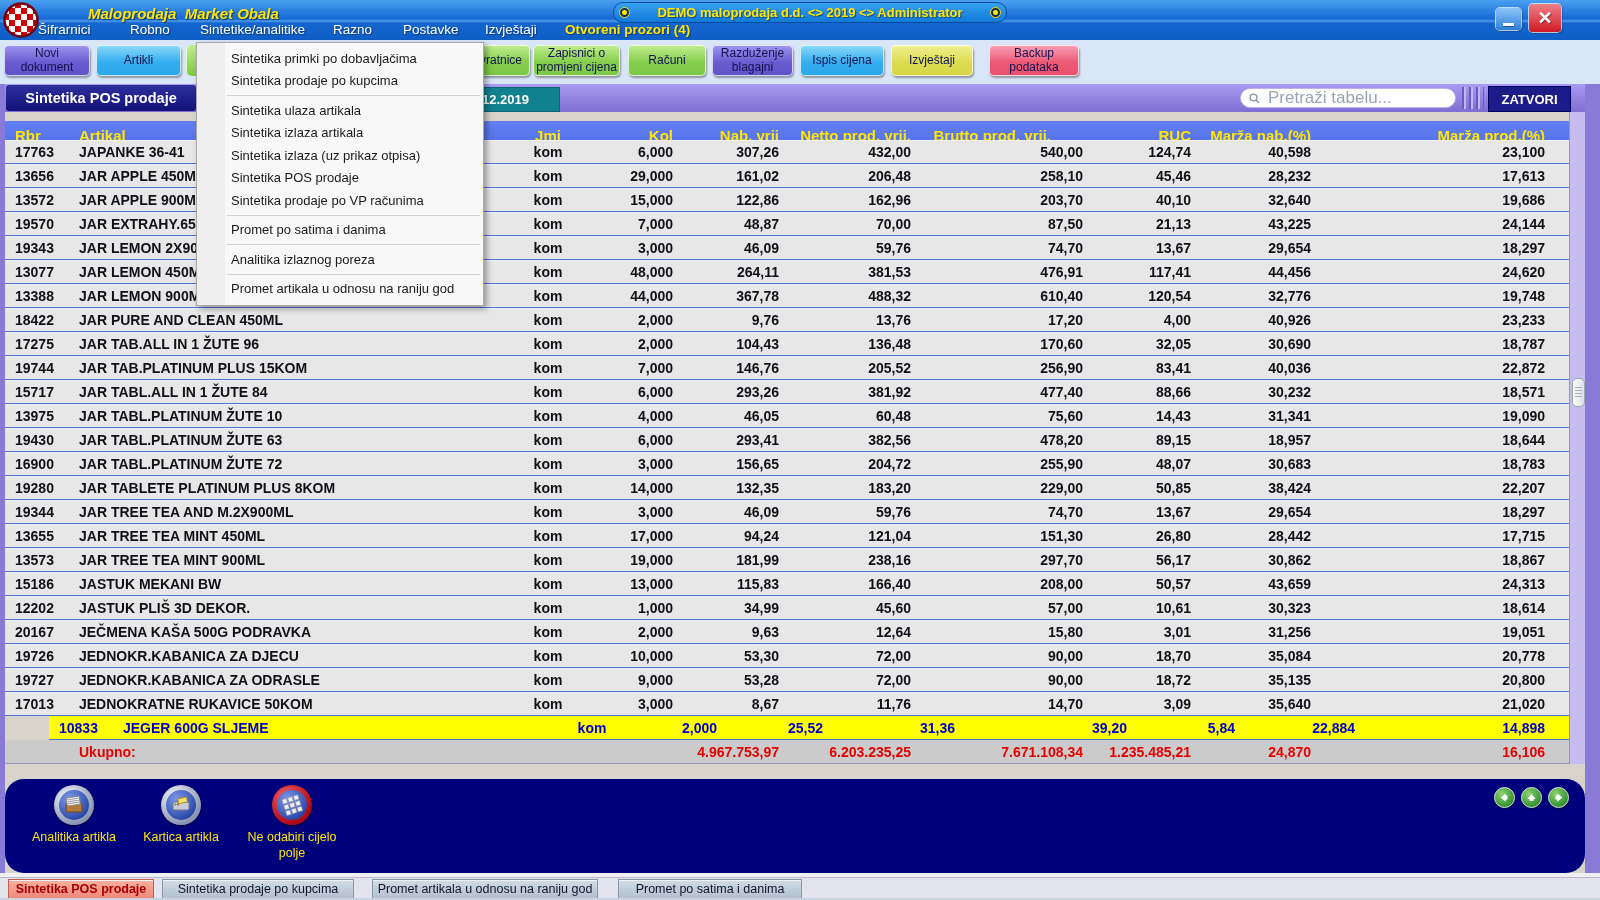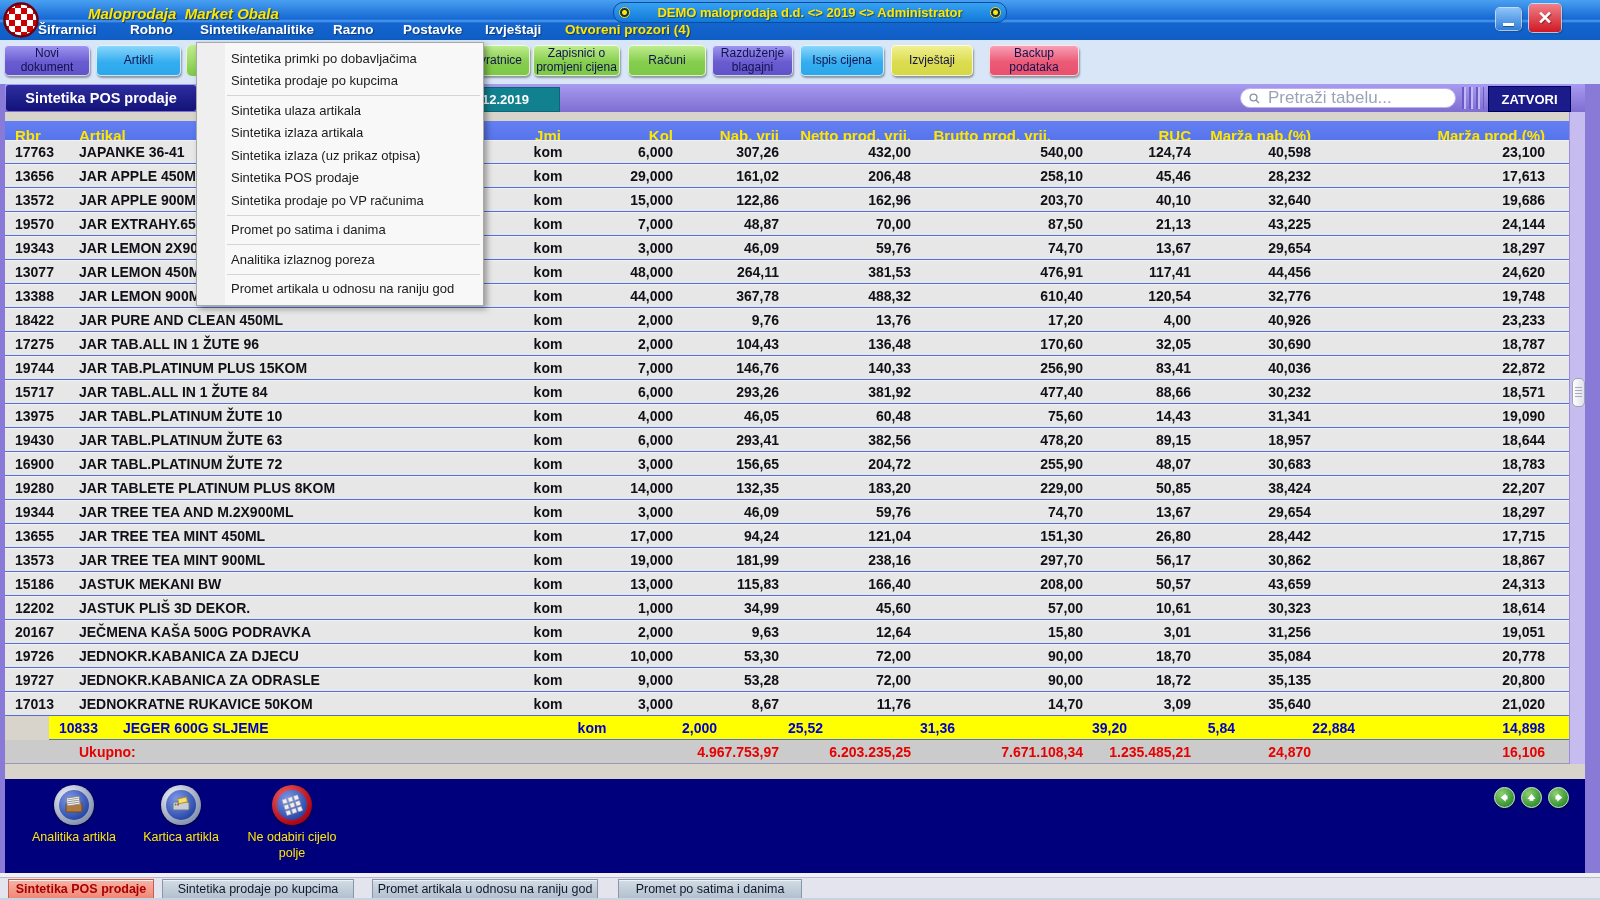--- a/index.html
+++ b/index.html
@@ -19,21 +19,21 @@
   .knob{position:absolute;top:4px;width:9px;height:9px;border-radius:50%;
     background:radial-gradient(circle,#ffe600 0 2px,#0e3050 3px);border:1px solid #ffd700;}
   .knob.left{left:5px}.knob.right{right:5px}
   .win-btn{position:absolute;border-radius:4px;display:flex;align-items:center;justify-content:center;
     box-shadow:0 0 0 1px rgba(255,255,255,.7),1px 1px 2px rgba(0,0,0,.5);cursor:pointer;}
   .btn-min{left:1496px;top:8px;width:25px;height:22px;background:linear-gradient(180deg,#8ec4f8,#2f7fd8);}
   .btn-min .bar{width:11px;height:3px;background:#fff;margin-top:10px;box-shadow:0 1px 1px rgba(0,0,0,.4);}
   .btn-close{left:1529px;top:4px;width:32px;height:28px;background:linear-gradient(180deg,#f08088,#d01824);}
   .btn-close .x{color:#fff;font-size:18px;font-weight:bold;line-height:1;text-shadow:1px 1px 1px rgba(0,0,0,.4);}
   .menubar-items{position:absolute;left:0;top:22px;width:1600px;height:18px;}
-  .mitem{position:absolute;top:0;color:#fff;font-size:13.5px;font-weight:bold;cursor:pointer;
+  .mitem{position:absolute;top:0;color:#fff;font-size:13.5px;font-weight:normal;cursor:pointer;
     text-shadow:1px 1px 1px rgba(0,0,0,.4);}
   .m-0{left:38px}.m-1{left:130px}.m-2{left:200px}.m-3{left:333px}.m-4{left:403px}.m-5{left:485px}
   .m-open{position:absolute;left:565px;top:0;color:#ffe600;font-size:13.5px;font-weight:bold;cursor:pointer;
     text-shadow:1px 1px 1px rgba(0,0,0,.4);}
 
   
   .toolbar{position:absolute;left:0;top:40px;width:1600px;height:44px;background:#d9e6f7;
     border-bottom:7px solid #be185d;}
   .tbtn{position:absolute;top:5px;height:31px;border-radius:5px;display:flex;align-items:center;
     justify-content:center;text-align:center;font-size:12px;color:#12124e;line-height:1.15;cursor:pointer;
@@ -99,21 +99,21 @@
 
   
   .vscroll{position:absolute;left:1564px;top:28px;width:16px;height:652px;background:#c6bcf0;
     border-left:1px solid #9a8cdc;box-sizing:border-box;}
   .vthumb{position:absolute;left:2px;top:266px;width:11px;height:27px;background:linear-gradient(90deg,#fff,#dfe0ea);
     border:1px solid #9aa;border-radius:5px;cursor:pointer;}
   .vthumb::after{content:"";position:absolute;left:2px;right:2px;top:8px;height:10px;
     background:repeating-linear-gradient(180deg,#aab 0 1px,transparent 1px 3px);}
 
   
-  .navy-footer{position:absolute;left:0;top:695px;width:1580px;height:94px;background:#00007d;}
+  .navy-footer{position:absolute;left:0;top:695px;width:1580px;height:94px;background:#00007d;border-radius:19px;}
   .action{position:absolute;top:6px;width:120px;display:flex;flex-direction:column;align-items:center;cursor:pointer;}
   .act-0{left:9px}.act-1{left:116px}.act-2{left:227px}
   .action .ring{width:40px;height:40px;border-radius:50%;
     background:radial-gradient(circle at 35% 30%,#f2f4f8,#8e9ab4 70%,#6a7898);
     display:flex;align-items:center;justify-content:center;box-shadow:0 1px 3px rgba(0,0,0,.6);}
   .action.red-ring .ring{background:radial-gradient(circle at 35% 30%,#f06060,#b00818 70%,#7a0410);}
   .action .inner{width:30px;height:30px;border-radius:50%;
     background:radial-gradient(circle at 35% 30%,#7e96e8,#2848a8 75%);
     display:flex;align-items:center;justify-content:center;overflow:hidden;}
   .action .lbl{margin-top:5px;color:#ffe600;font-size:12.5px;text-align:center;line-height:1.25;width:92px;}
@@ -331,21 +331,21 @@
             <div class="cell col-7">32,05</div>
             <div class="cell col-8">30,690</div>
             <div class="cell col-9">18,787</div>
           </div>
           <div class="trow">
             <div class="cell col-0">19744</div>
             <div class="cell col-1">JAR TAB.PLATINUM PLUS 15KOM</div>
             <div class="cell col-2">kom</div>
             <div class="cell col-3">7,000</div>
             <div class="cell col-4">146,76</div>
-            <div class="cell col-5">140,33</div>
+            <div class="cell col-5">205,52</div>
             <div class="cell col-6">256,90</div>
             <div class="cell col-7">83,41</div>
             <div class="cell col-8">40,036</div>
             <div class="cell col-9">22,872</div>
           </div>
           <div class="trow">
             <div class="cell col-0">15717</div>
             <div class="cell col-1">JAR TABL.ALL IN 1 ŽUTE 84</div>
             <div class="cell col-2">kom</div>
             <div class="cell col-3">6,000</div>

